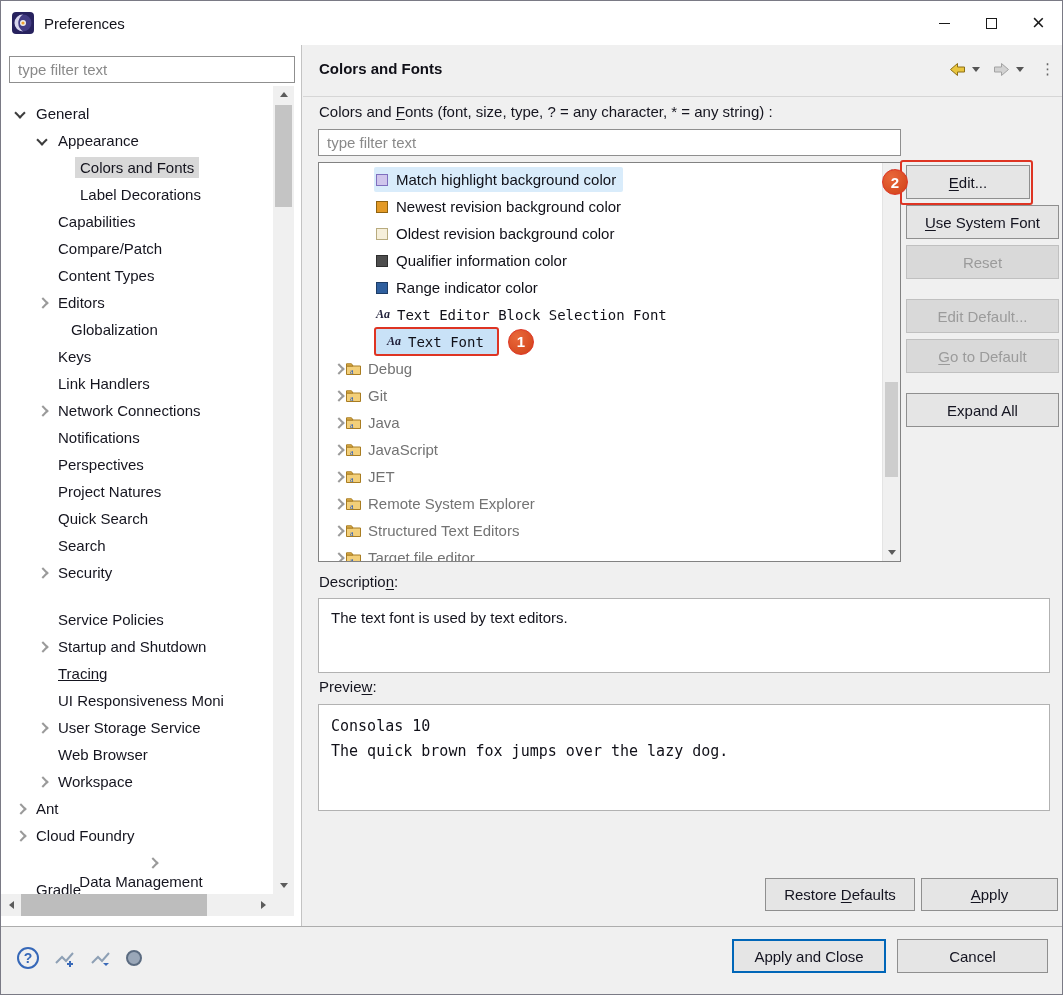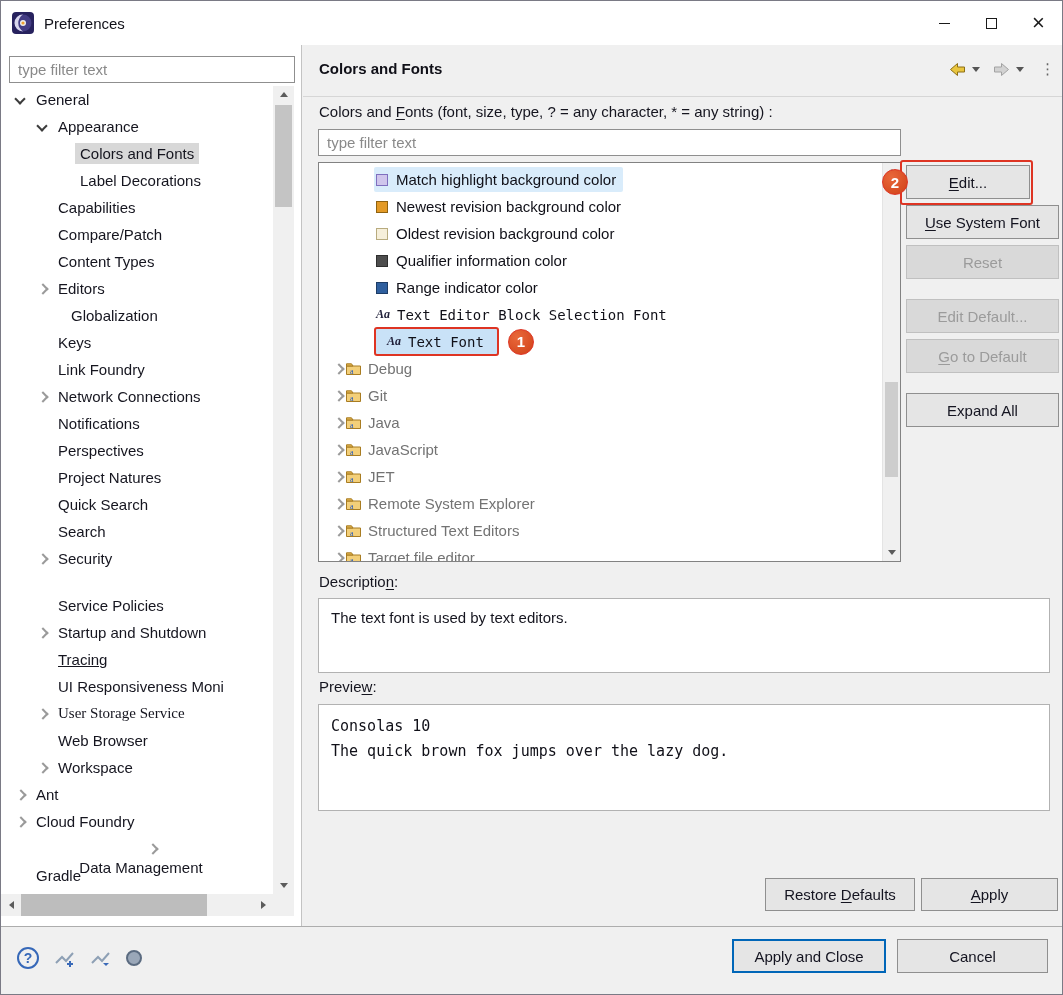--- a/index.html
+++ b/index.html
@@ -15,21 +15,21 @@
   .title{font-size:15px;color:#101018}
   .win-controls{margin-left:auto;display:flex;height:100%}
   .winbtn{width:47px;height:100%;display:flex;align-items:center;justify-content:center;background:#fff;border:none;cursor:default}
   .min-line{width:11px;height:1px;background:#1a1a1a;display:inline-block}
   .max-box{width:11px;height:11px;border:1px solid #1a1a1a;display:inline-block}
   .close-x{font-size:22px;line-height:1;color:#1a1a1a}
   
   .left-panel{position:absolute;top:44px;left:0;width:301px;bottom:68px;background:#fff;border-right:1px solid #c3c3c3}
   .lfilter{position:absolute;left:8px;top:11px;width:286px;height:27px;border:1px solid #8f8f8f;padding:0 8px;font-family:"Liberation Sans",sans-serif;font-size:15px;color:#222;background:#fff}
   .lfilter::placeholder{color:#8a8a8a}
-  .tree{position:absolute;top:41px;left:0;width:272px;height:808px;overflow:hidden}
+  .tree{position:absolute;top:55px;left:0;width:272px;height:808px;overflow:hidden}
   .trow{height:27px;display:flex;align-items:center;white-space:nowrap}
   .chev{flex:0 0 22px;height:100%;position:relative}
   .chev.expanded::after{content:"";position:absolute;left:7px;top:9px;width:6px;height:6px;border-right:2px solid #3c3c3c;border-bottom:2px solid #3c3c3c;transform:rotate(45deg)}
   .chev.collapsed::after{content:"";position:absolute;left:8px;top:10px;width:6px;height:6px;border-right:2px solid #9a9a9a;border-bottom:2px solid #9a9a9a;transform:rotate(-45deg)}
   .chev.sm{flex:0 0 18px}
   .tlab{padding:2px 5px}
   .tlab.sel{background:#d8d8d8}
   
   .vscroll{position:absolute;left:272px;top:41px;width:21px;height:808px;background:#f0f0f0}
   .vthumb{position:absolute;left:2px;right:2px;top:19px;height:102px;background:#c4c4c4}
@@ -163,21 +163,21 @@
       <div class="trow" style="padding-left: 43px;">
         <span class="chev"></span>
         <span class="tlab">Globalization</span>
       </div>
       <div class="trow" style="padding-left: 30px;">
         <span class="chev"></span>
         <span class="tlab">Keys</span>
       </div>
       <div class="trow" style="padding-left: 30px;">
         <span class="chev"></span>
-        <span class="tlab">Link Foundry</span>
+        <span class="tlab">Link Handlers</span>
       </div>
       <div class="trow" style="padding-left: 30px;">
         <span class="chev collapsed"></span>
         <span class="tlab">Network Connections</span>
       </div>
       <div class="trow" style="padding-left: 30px;">
         <span class="chev"></span>
         <span class="tlab">Notifications</span>
       </div>
       <div class="trow" style="padding-left: 30px;">
@@ -209,21 +209,21 @@
         <span class="tlab">Startup and Shutdown</span>
       </div>
       <div class="trow" style="padding-left: 30px; text-decoration: underline;">
         <span class="chev"></span>
         <span class="tlab">Tracing</span>
       </div>
       <div class="trow" style="padding-left: 30px;">
         <span class="chev"></span>
         <span class="tlab">UI Responsiveness Moni</span>
       </div>
-      <div class="trow" style="padding-left: 30px; font-family: Liberation Serif, serif;">
+      <div class="trow" style="padding-left: 30px;">
         <span class="chev collapsed"></span>
         <span class="tlab">User Storage Service</span>
       </div>
       <div class="trow" style="padding-left: 30px;">
         <span class="chev"></span>
         <span class="tlab">Web Browser</span>
       </div>
       <div class="trow" style="padding-left: 30px;">
         <span class="chev collapsed"></span>
         <span class="tlab">Workspace</span>

